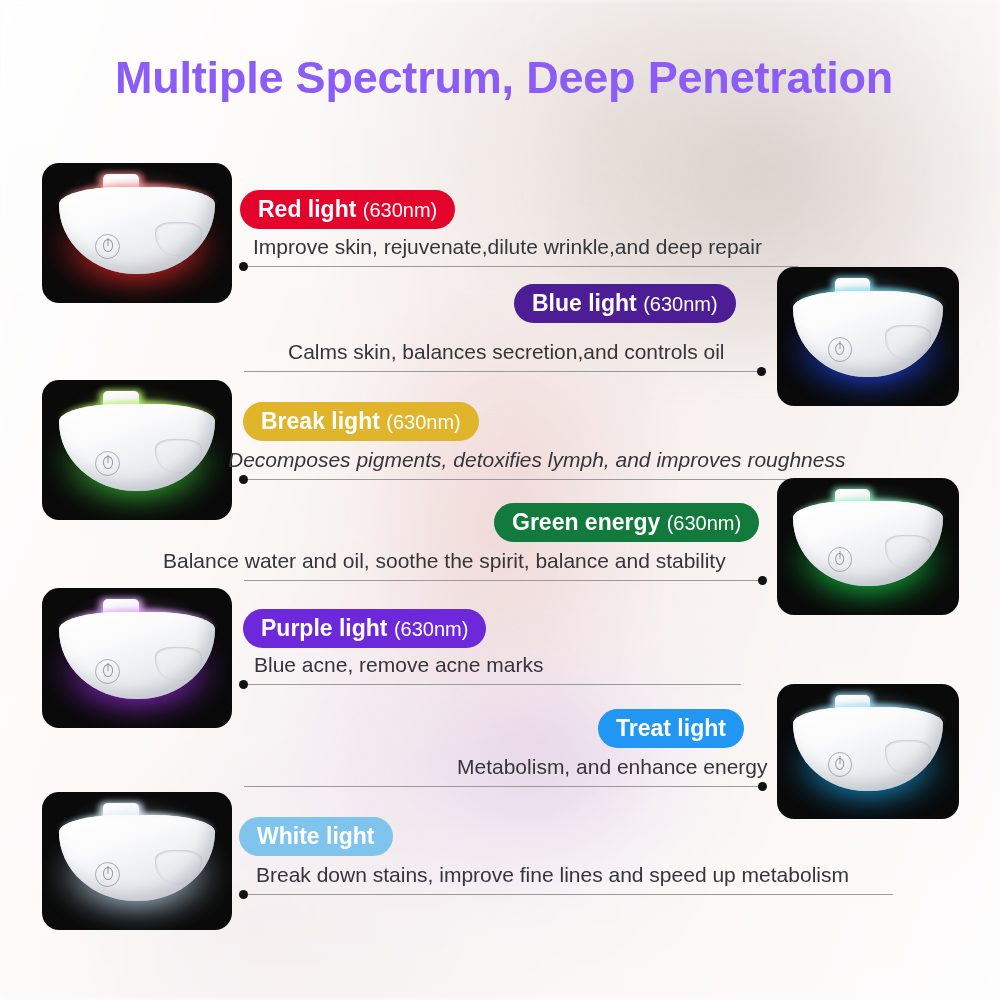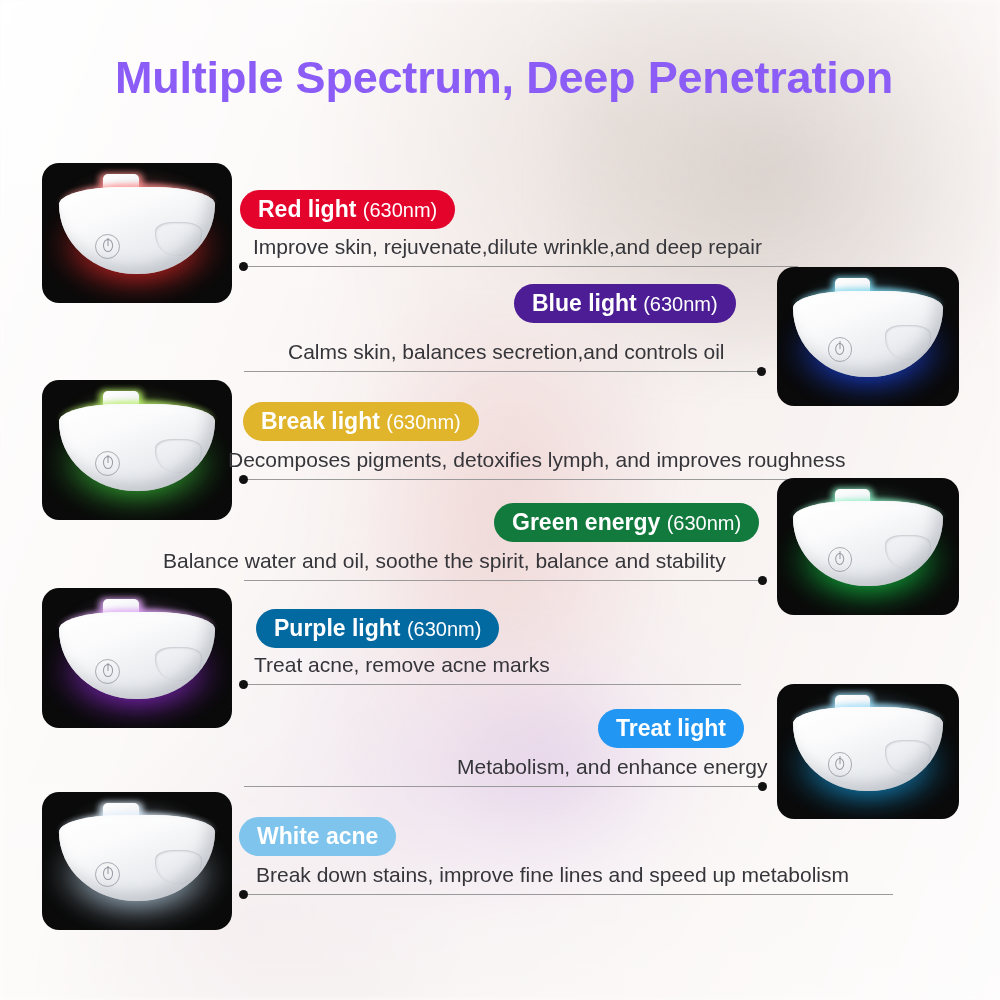--- a/index.html
+++ b/index.html
@@ -232,21 +232,21 @@
           <div class="visor-rim" style="background: linear-gradient(rgb(185, 240, 106) 0%, rgba(255, 255, 255, 0) 72%);"></div>
           <div class="visor">
             <div class="visor-inner"></div>
             <div class="pwr"></div>
           </div>
         </div>
       </div>
       <div class="rule" style="left: 243px; top: 479px; width: 660px;"></div>
       <div class="dot" style="top: 479px; left: 239px;"></div>
       <div class="pill" style="left: 243px; top: 402px; background: rgb(224, 181, 44);"><span class="nmbold">Break light</span> <span class="nm">(630nm)</span></div>
-      <div class="desc" style="left: 228px; top: 447px;">Decomposes pigments, detoxifies lymph, and improves roughness</div>
+      <div class="desc" style="left: 228px; top: 447px; font-style: italic;">Decomposes pigments, detoxifies lymph, and improves roughness</div>
       <div class="thumb" style="left: 777px; top: 478px; width: 182px; height: 137px;">
         <div class="halo" style="background: radial-gradient(at 50% 60%, rgb(21, 217, 74) 0%, rgba(21, 217, 74, 0.533) 42%, rgba(0, 0, 0, 0) 74%);"></div>
         <div class="halo-top" style="background: radial-gradient(rgba(143, 242, 200, 0.8) 0%, rgba(0, 0, 0, 0) 72%);"></div>
         <div class="mask-wrap">
           <div class="nose-tint" style="background: rgb(143, 242, 200);"></div>
           <div class="nose-tab"></div>
           <div class="visor-rim" style="background: linear-gradient(rgb(143, 242, 200) 0%, rgba(255, 255, 255, 0) 72%);"></div>
           <div class="visor">
             <div class="visor-inner"></div>
             <div class="pwr"></div>
@@ -265,22 +265,22 @@
           <div class="nose-tab"></div>
           <div class="visor-rim" style="background: linear-gradient(rgb(224, 166, 247) 0%, rgba(255, 255, 255, 0) 72%);"></div>
           <div class="visor">
             <div class="visor-inner"></div>
             <div class="pwr"></div>
           </div>
         </div>
       </div>
       <div class="rule" style="left: 243px; top: 684px; width: 498px;"></div>
       <div class="dot" style="top: 684px; left: 239px;"></div>
-      <div class="pill" style="left: 256px; top: 609px; background: #0369a1;"><span class="nmbold">Purple light</span> <span class="nm">(630nm)</span></div>
-      <div class="desc" style="left: 254px; top: 652px;">Treat acne, remove acne marks</div>
+      <div class="pill" style="left: 243px; top: 609px; background: #6d28d9;"><span class="nmbold">Purple light</span> <span class="nm">(630nm)</span></div>
+      <div class="desc" style="left: 254px; top: 652px;">Blue acne, remove acne marks</div>
       <div class="thumb" style="left: 777px; top: 684px; width: 182px; height: 135px;">
         <div class="halo" style="background: radial-gradient(at 50% 60%, rgb(23, 168, 240) 0%, rgba(23, 168, 240, 0.533) 42%, rgba(0, 0, 0, 0) 74%);"></div>
         <div class="halo-top" style="background: radial-gradient(rgba(159, 224, 251, 0.8) 0%, rgba(0, 0, 0, 0) 72%);"></div>
         <div class="mask-wrap">
           <div class="nose-tint" style="background: rgb(159, 224, 251);"></div>
           <div class="nose-tab"></div>
           <div class="visor-rim" style="background: linear-gradient(rgb(159, 224, 251) 0%, rgba(255, 255, 255, 0) 72%);"></div>
           <div class="visor">
             <div class="visor-inner"></div>
             <div class="pwr"></div>
@@ -299,17 +299,17 @@
           <div class="nose-tab"></div>
           <div class="visor-rim" style="background: linear-gradient(rgb(223, 240, 255) 0%, rgba(255, 255, 255, 0) 72%);"></div>
           <div class="visor">
             <div class="visor-inner"></div>
             <div class="pwr"></div>
           </div>
         </div>
       </div>
       <div class="rule" style="left: 243px; top: 894px; width: 650px;"></div>
       <div class="dot" style="top: 894px; left: 239px;"></div>
-      <div class="pill" style="left: 239px; top: 817px; background: rgb(127, 196, 236);"><span class="nmbold">White acne</span></div>
+      <div class="pill" style="left: 239px; top: 817px; background: rgb(127, 196, 236);"><span class="nmbold">White light</span></div>
       <div class="desc" style="left: 256px; top: 862px; text-align: right;">Break down stains, improve fine lines and speed up metabolism</div>
     </div>
 
 </div>
 
 </body></html>

